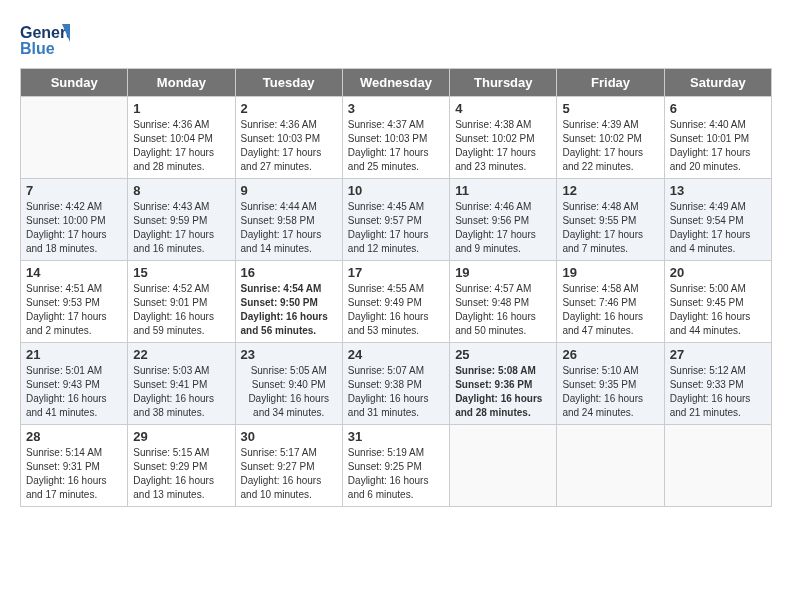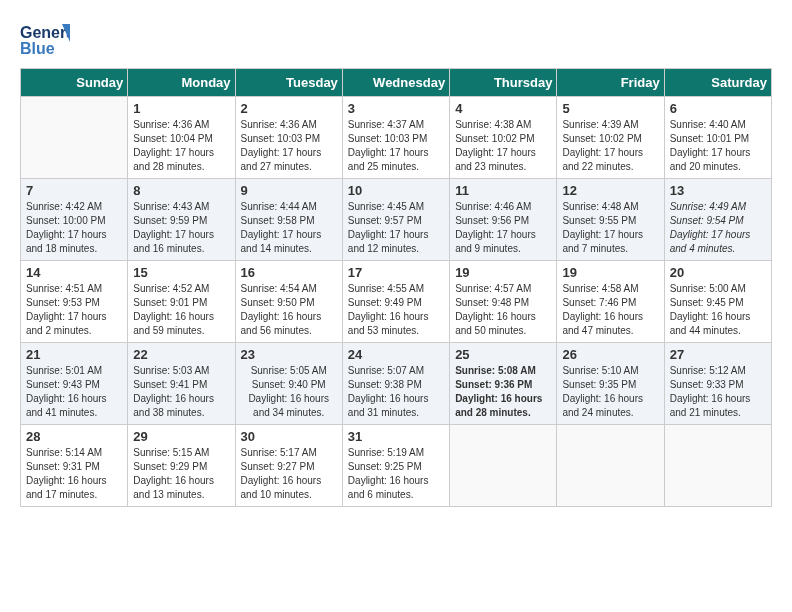--- a/index.html
+++ b/index.html
@@ -34,24 +34,24 @@
       font-size: 16px;
       color: #333;
       font-weight: normal;
     }
     .calendar {
       width: 100%;
       border-collapse: collapse;
       font-size: 11px;
     }
     .calendar th {
-      background-color: #0f766e;
+      background-color: #737373;
       color: #fff;
       padding: 6px 4px;
-      text-align: right;
+      text-align: center;
       font-size: 13px;
       font-weight: bold;
       border: 1px solid #ccc;
     }
     .calendar td {
       border: 1px solid #ccc;
       vertical-align: top;
       padding: 4px 5px;
       width: 107px;
       min-height: 80px;
@@ -191,21 +191,21 @@
         </td>
         <td>
           <span class="day-number">12</span>
           <div class="day-info" style="white-space: pre-line;">Sunrise: 4:48 AM
 Sunset: 9:55 PM
 Daylight: 17 hours
 and 7 minutes.</div>
         </td>
         <td>
           <span class="day-number">13</span>
-          <div class="day-info" style="white-space: pre-line; font-style: italic;">Sunrise: 4:49 AM
+          <div class="day-info" style="white-space: pre-line;">Sunrise: 4:49 AM
 Sunset: 9:54 PM
 Daylight: 17 hours
 and 4 minutes.</div>
         </td>
       </tr>
       <tr>
         <td>
           <span class="day-number">14</span>
           <div class="day-info" style="white-space: pre-line;">Sunrise: 4:51 AM
 Sunset: 9:53 PM
@@ -214,21 +214,21 @@
         </td>
         <td>
           <span class="day-number">15</span>
           <div class="day-info" style="white-space: pre-line;">Sunrise: 4:52 AM
 Sunset: 9:01 PM
 Daylight: 16 hours
 and 59 minutes.</div>
         </td>
         <td>
           <span class="day-number">16</span>
-          <div class="day-info" style="white-space: pre-line;">Sunrise: 4:54 AM
+          <div class="day-info" style="white-space: pre-line; font-weight: bold;">Sunrise: 4:54 AM
 Sunset: 9:50 PM
 Daylight: 16 hours
 and 56 minutes.</div>
         </td>
         <td>
           <span class="day-number">17</span>
           <div class="day-info" style="white-space: pre-line;">Sunrise: 4:55 AM
 Sunset: 9:49 PM
 Daylight: 16 hours
 and 53 minutes.</div>

